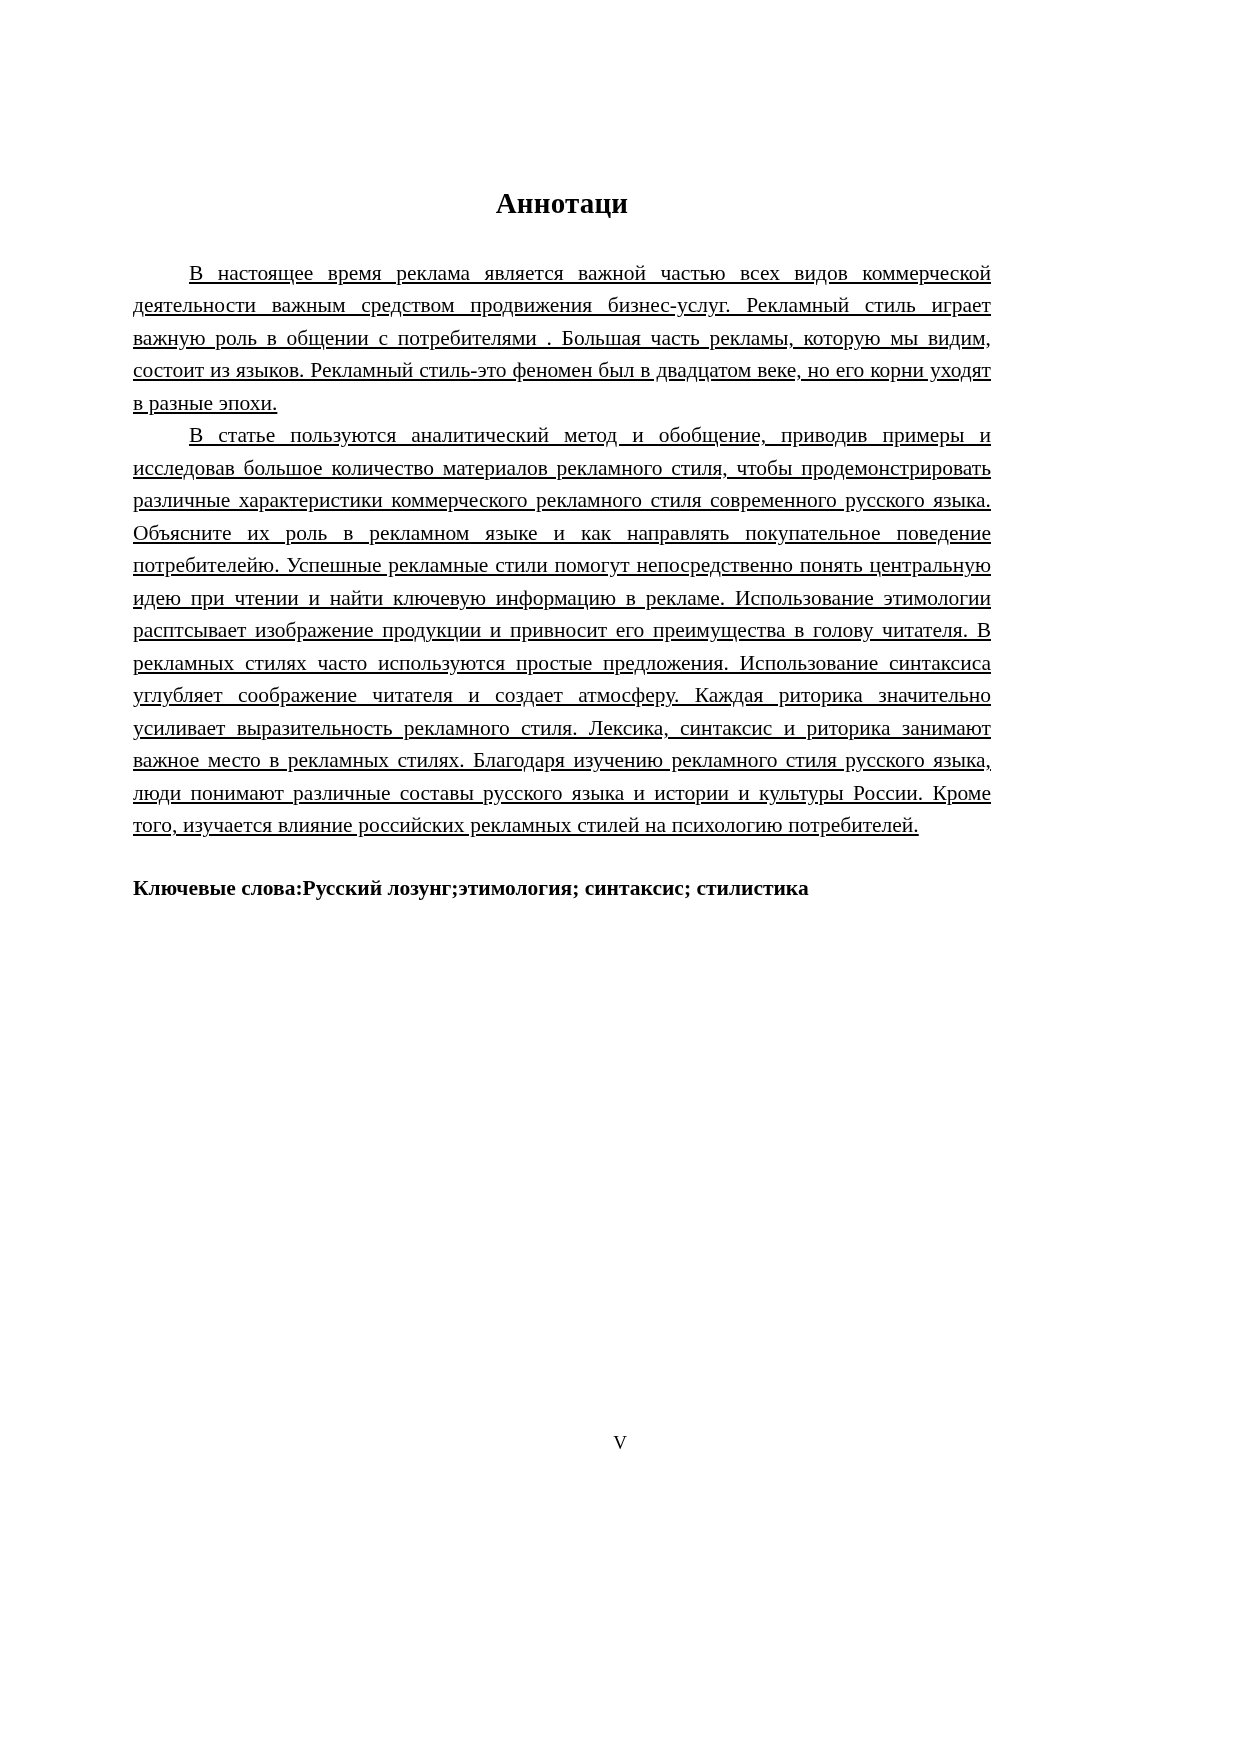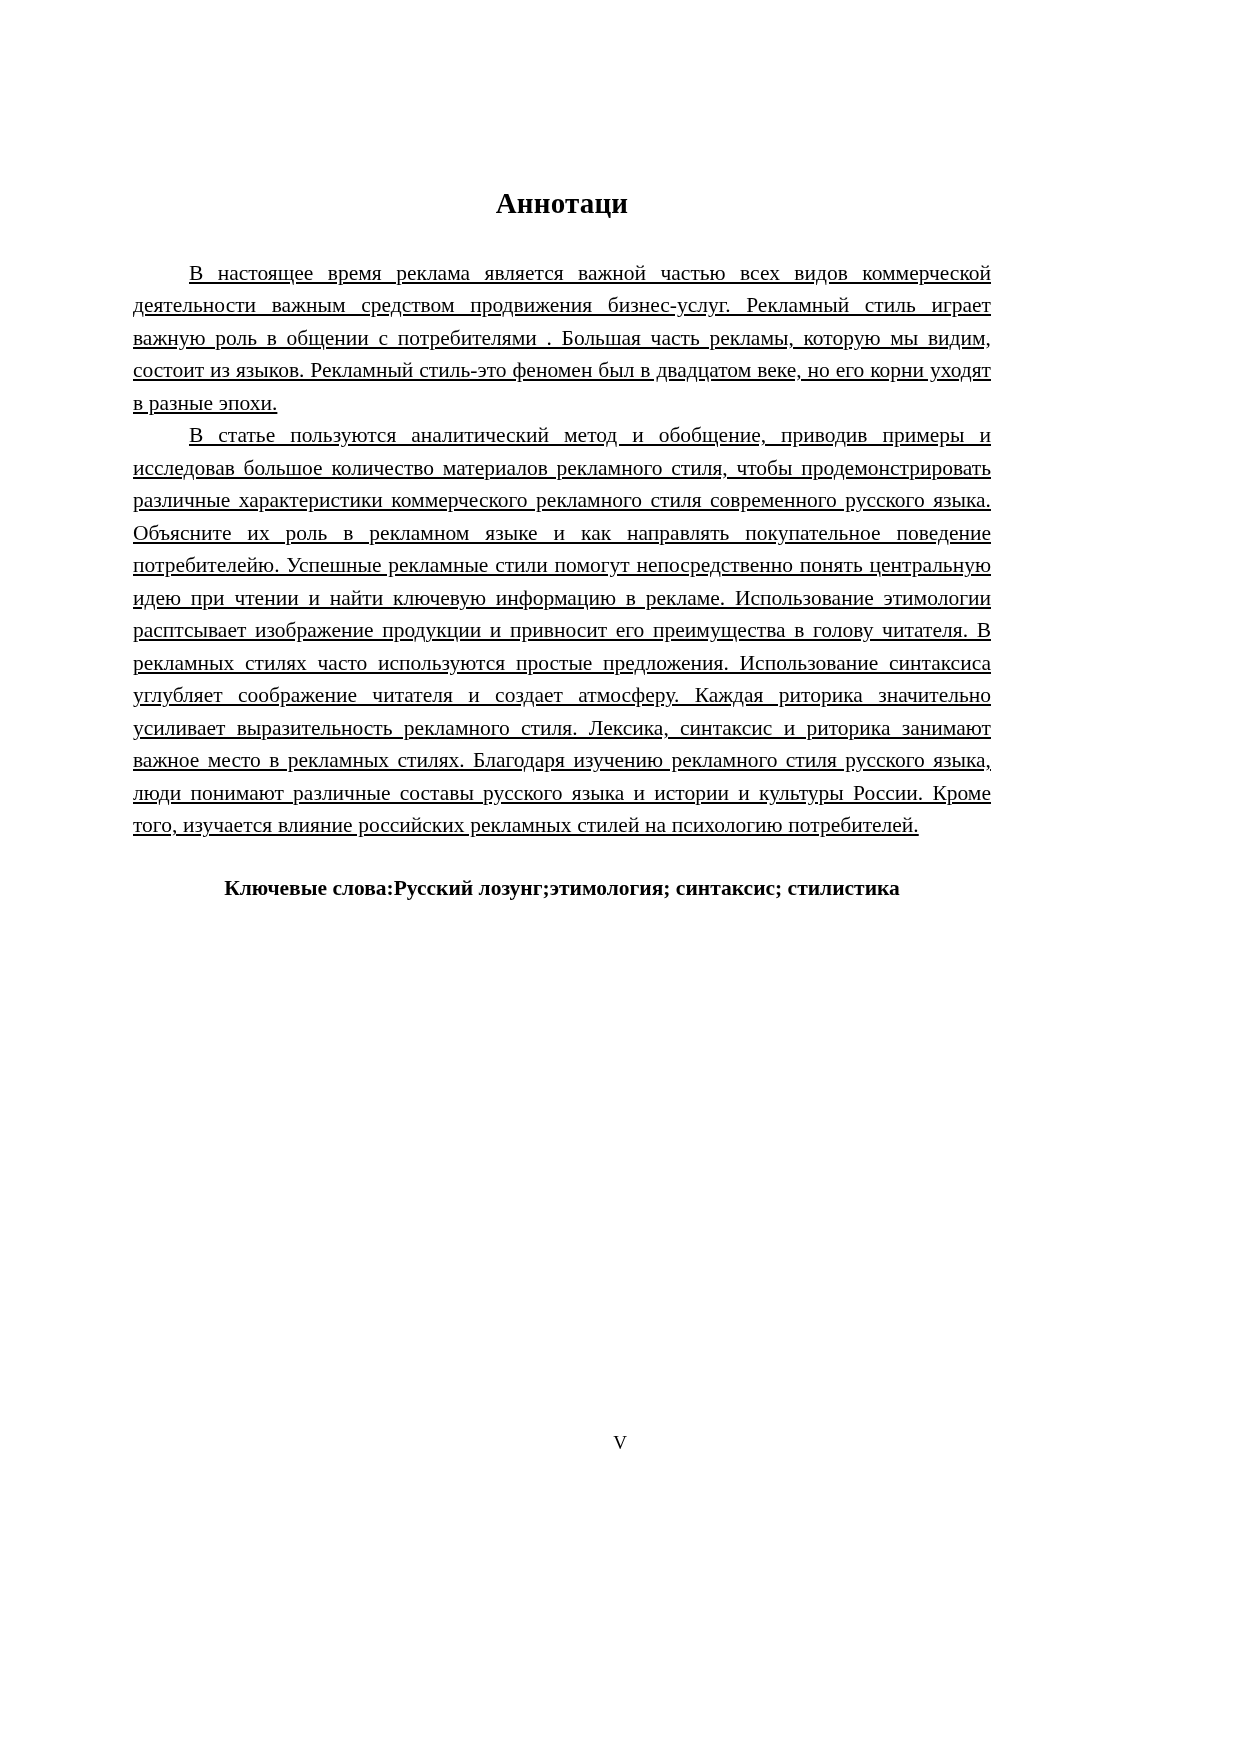--- a/index.html
+++ b/index.html
@@ -47,21 +47,21 @@
     text-decoration: underline;
   }
   .para + .para {
     margin-top: 0px;
   }
   .keywords {
     font-size: 21.5px;
     line-height: 32.5px;
     font-weight: bold;
     margin: 30px 0 0 0;
-    text-align: center;
+    text-align: left;
     text-indent: 0;
   }
   .page-number {
     position: absolute;
     left: 0;
     right: 0;
     top: 1432px;
     text-align: center;
     font-size: 19px;
     line-height: 22px;

